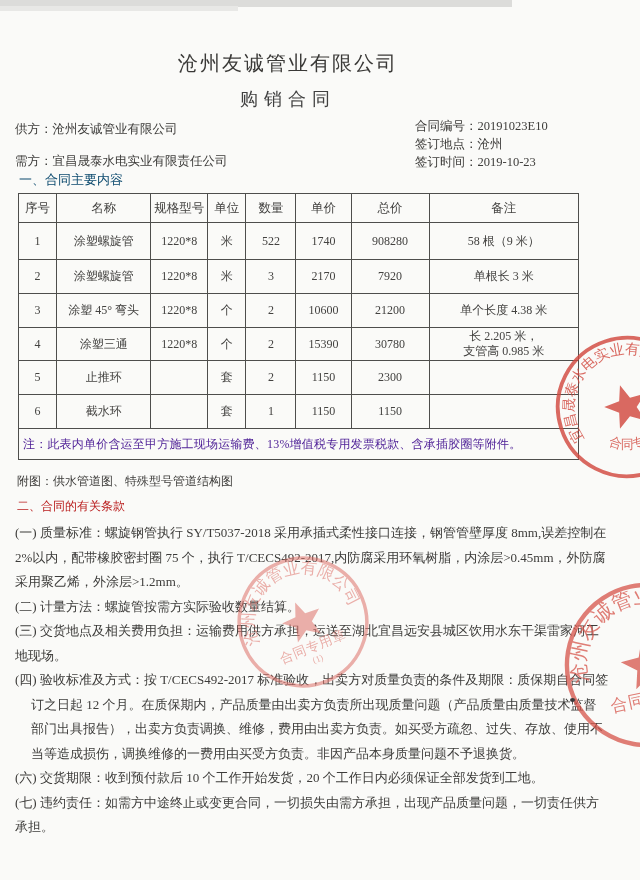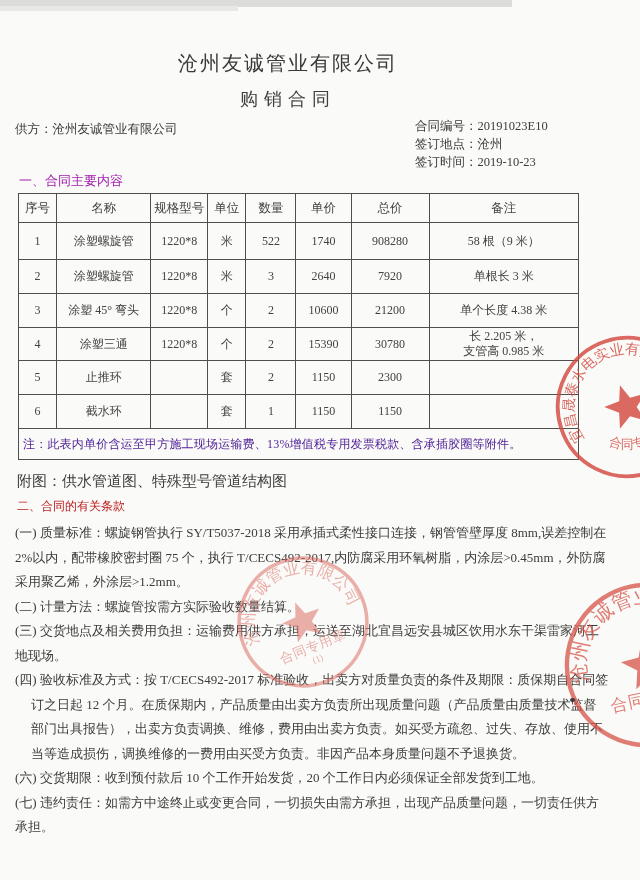--- a/index.html
+++ b/index.html
@@ -25,21 +25,21 @@
     margin:10px 0 0 0; text-align:center;
     font-size:18px; font-weight:normal; letter-spacing:6px; color:#404040;
   }
 
   .meta { display:flex; margin-top:6px; font-size:12.5px; }
   .meta p { margin:0; line-height:18px; }
   .meta-left { flex:1; padding-top:3px; }
   .meta-left .buyer-row { margin-top:14px; }
   .meta-right { width:192px; }
 
-  .sec-heading { margin:2px 0 0 4px; font-size:13px; line-height:16px; color:#a21caf; }
+  .sec-heading { margin:2px 0 0 4px; font-size:13px; line-height:16px; color:#0c4a6e;font-family:Liberation Mono, monospace; }
 
   table.items {
     border-collapse:collapse; table-layout:fixed;
     width:561px; margin:4px 0 0 3px;
     font-size:12px; color:#434240;
   }
   table.items td, table.items th {
     border:1px solid #4e4e4c; text-align:center; font-weight:normal;
     padding:0 2px; overflow:hidden;
   }
@@ -47,21 +47,21 @@
   tr.r  td { height:33px; }
   tr.r1 td { height:36px; }
   tr.r4 td { height:32px; }
   tr.total td { height:32px; }
   td.remark { white-space:pre-line; line-height:15px; }
   tr.noterow td {
     height:30px; text-align:left; padding:0 4px;
     font-size:12px; color:#4c1d95; letter-spacing:0.2px;
   }
 
-  .attachment { margin:13px 0 0 2px; font-size:15px; line-height:16px; }
+  .attachment { margin:13px 0 0 2px; font-size:12px; line-height:16px; }
   .sec2-heading { margin:9px 0 0 2px; font-size:12px; line-height:16px; color:#b91c1c; }
 
   .terms { margin-top:7px; width:594px; }
   .terms p { margin:0; font-size:13px; line-height:24.5px; color:#3d3c3a; }
   .terms p.hang { padding-left:16px; text-indent:-16px; }
 
   
   .stamp { position:absolute; pointer-events:none; }
   .stamp svg { display:block; width:100%; height:100%; }
   .stamp-buyer  { left:551px; top:331px; width:152px; height:152px; color:#d24a40; opacity:.82; transform:rotate(-18deg); }
@@ -78,20 +78,21 @@
 <div class="page">
 
   <div class="head-wrap">
     <h1 class="company">沧州友诚管业有限公司</h1>
     <h2 class="doctitle">购销合同</h2>
   </div>
 
   <div class="meta">
     <div class="meta-left">
       <p><span>供方：</span><span>沧州友诚管业有限公司</span></p>
+      <p class="buyer-row"><span>需方：</span><span>宜昌晟泰水电实业有限责任公司</span></p>
     </div>
     <div class="meta-right">
       <p><span>合同编号：</span><span>20191023E10</span></p>
       <p><span>签订地点：</span><span>沧州</span></p>
       <p><span>签订时间：</span><span>2019-10-23</span></p>
     </div>
   </div>
 
   <p class="sec-heading">一、合同主要内容</p>
 
@@ -126,21 +127,21 @@
       <td>1740</td>
       <td>908280</td>
       <td class="remark">58 根（9 米）</td>
     </tr>
     <tr class="r">
       <td>2</td>
       <td>涂塑螺旋管</td>
       <td>1220*8</td>
       <td>米</td>
       <td>3</td>
-      <td>2640</td>
+      <td>2170</td>
       <td>7920</td>
       <td class="remark">单根长 3 米</td>
     </tr>
     <tr class="r">
       <td>3</td>
       <td>涂塑 45° 弯头</td>
       <td>1220*8</td>
       <td>个</td>
       <td>2</td>
       <td>10600</td>

